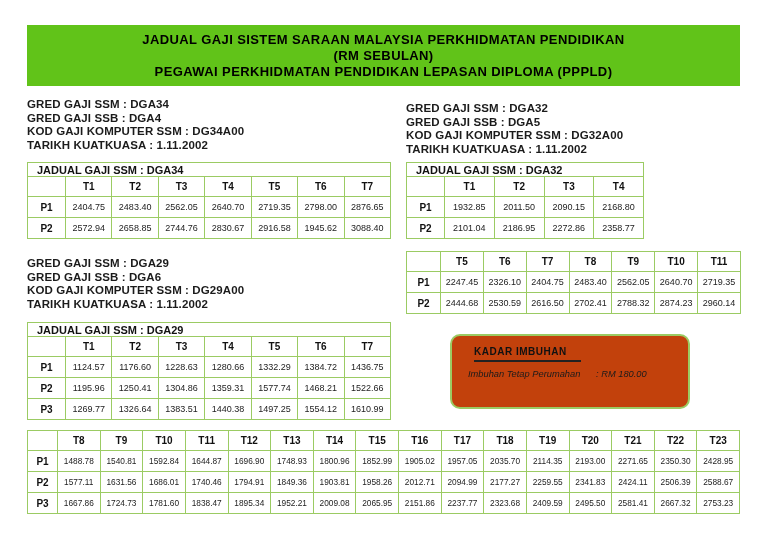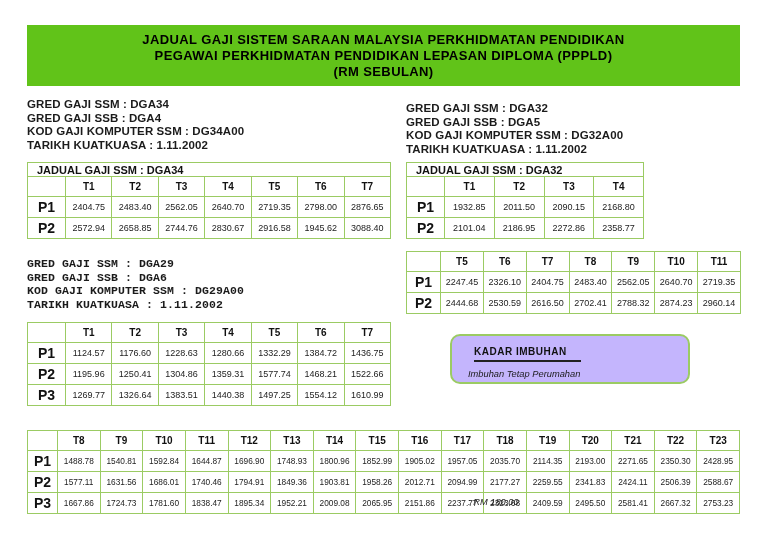--- a/index.html
+++ b/index.html
@@ -28,61 +28,61 @@
   table.gtable {
     position:absolute; border-collapse:collapse; table-layout:fixed; background:#fff;
   }
   .gtable td {
     border:1.5px solid var(--table-border);
     text-align:center; vertical-align:middle;
     font-size:9px; height:21px; padding:0; color:#222; overflow:hidden;
   }
   .gtable td.ttl { text-align:left; font-weight:700; font-size:11px; padding-left:9px; height:14px; color:#111; }
   .gtable td.hc  { font-weight:700; font-size:10px; height:20px; color:#111;margin-left:7px; }
-  .gtable td.rl  { font-weight:700; font-size:14px; color:#111; }
+  .gtable td.rl  { font-weight:700; font-size:10px; color:#111; }
   table.dense td { font-size:8.3px; }
 
   
   .kadar-box {
-    left:450px; top:334px; width:240px; height:50px;
-    border:2px solid var(--table-border); border-radius:10px; background:#c4b5fd;
+    left:450px; top:334px; width:240px; height:75px;
+    border:2px solid var(--table-border); border-radius:10px; background:#c2410c;
   }
   .kadar-title {
     display:inline-block; margin:10px 0 0 22px;
     font-weight:700; font-size:10px; letter-spacing:0.5px;
     border-bottom:2px solid #222; padding:0 14px 3px 0; color:#111;
   }
   .kadar-items { margin:6px 0 0 16px; font-style:italic; font-size:9.3px; line-height:13px; }
-  .kadar-item { display:flex;flex-direction:column; }
+  .kadar-item { display:flex; }
   .kadar-item .lbl { flex:0 0 128px; }
 </style>
 </head>
 <body>
 
 <div class="abs header-bar">
   <div>JADUAL GAJI SISTEM SARAAN MALAYSIA PERKHIDMATAN PENDIDIKAN</div>
+  <div>(RM SEBULAN)</div>
   <div>PEGAWAI PERKHIDMATAN PENDIDIKAN LEPASAN DIPLOMA (PPPLD)</div>
-  <div>(RM SEBULAN)</div>
 </div>
 
 <div class="abs info" style="left:27px; top:98px;">
   <div>GRED GAJI SSM : DGA34</div>
   <div>GRED GAJI SSB : DGA4</div>
   <div>KOD GAJI KOMPUTER SSM : DG34A00</div>
   <div>TARIKH KUATKUASA : 1.11.2002</div>
 </div>
 
 <div class="abs info" style="left:406px; top:102px;">
   <div>GRED GAJI SSM : DGA32</div>
   <div>GRED GAJI SSB : DGA5</div>
   <div>KOD GAJI KOMPUTER SSM : DG32A00</div>
   <div>TARIKH KUATKUASA : 1.11.2002</div>
 </div>
 
-<div class="abs info" style="left:27px; top:257px;font-family:Liberation Mono, monospace;">
+<div class="abs info" style="left:27px; top:257px;">
   <div>GRED GAJI SSM : DGA29</div>
   <div>GRED GAJI SSB : DGA6</div>
   <div>KOD GAJI KOMPUTER SSM : DG29A00</div>
   <div>TARIKH KUATKUASA : 1.11.2002</div>
 </div>
 
 <table class="gtable" style="left:27px; top:162px; width:364px;">
     <colgroup>
       <col style="width: 38px;">
       <col>
@@ -216,20 +216,23 @@
       <col style="width: 38px;">
       <col>
       <col>
       <col>
       <col>
       <col>
       <col>
       <col>
     </colgroup>
     <tbody>
+      <tr>
+        <td colspan="8" class="ttl">JADUAL GAJI SSM : DGA29</td>
+      </tr>
       <tr>
         <td class="hc"></td>
         <td class="hc">T1</td>
         <td class="hc">T2</td>
         <td class="hc">T3</td>
         <td class="hc">T4</td>
         <td class="hc">T5</td>
         <td class="hc">T6</td>
         <td class="hc">T7</td>
       </tr>

